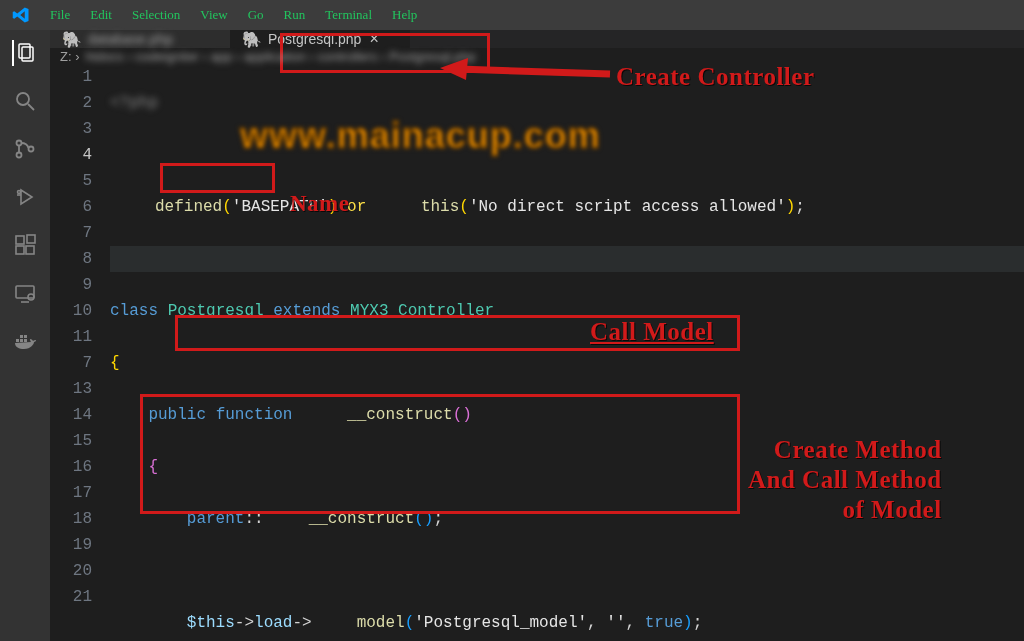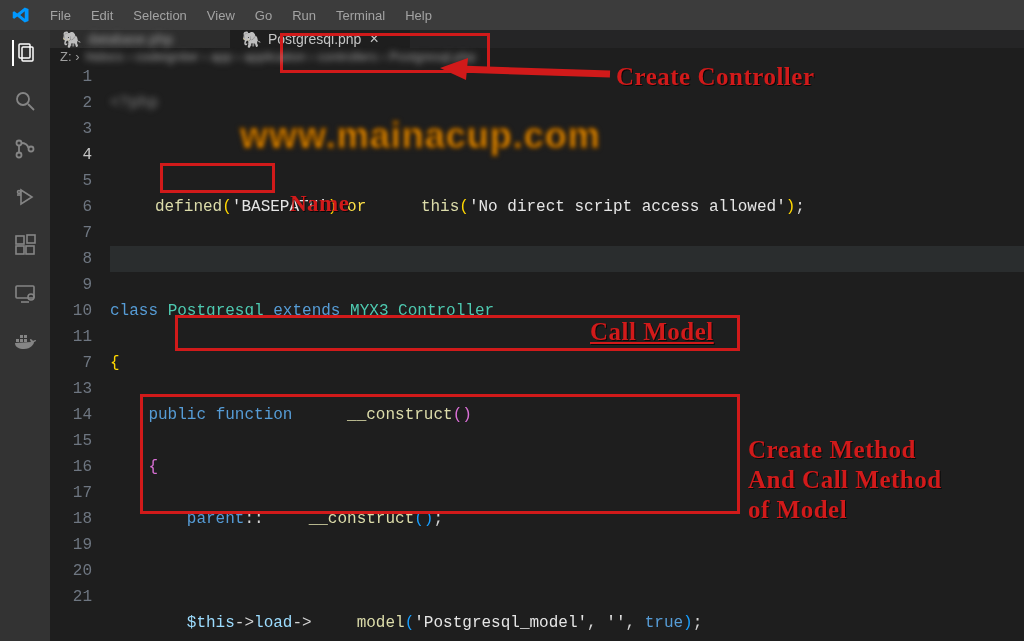--- a/index.html
+++ b/index.html
@@ -27,21 +27,22 @@
   .vscode-logo {
     width: 18px; height: 18px;
     margin-right: 12px;
     margin-left: 4px;
   }
   .menu-items { display: flex; gap: 4px; }
   .menu-item {
     padding: 4px 8px;
     cursor: default;
     font-size: 13px;
-    color: #a3a3a3;
+    color: #22c55e;
+    font-family: Liberation Serif, serif;
   }
   .window-title-real {
     position: absolute;
     right: 100px;
     font-size: 12.5px;
     color: #cccccc;
   }
 
   
   .main {
@@ -160,21 +161,21 @@
   .annotation {
     position:absolute;
     color:#d11a1a;
     font-family: "Segoe Script","Comic Sans MS",cursive;
     font-weight:800;
     text-shadow:1px 1px 0 rgba(0,0,0,0.7);
     font-size: 25px;
     letter-spacing:0.5px;
     pointer-events:none;
     line-height:1.2;
-    text-align:left;
+    text-align:right;
   }
 
   .watermark {
     position:absolute;
     top:115px; left:240px;
     font-family: Arial Black, Arial, sans-serif;
     font-size:36px;
     font-weight:900;
     color:#ff9a00;
     -webkit-text-stroke: 2px #5a3400;

